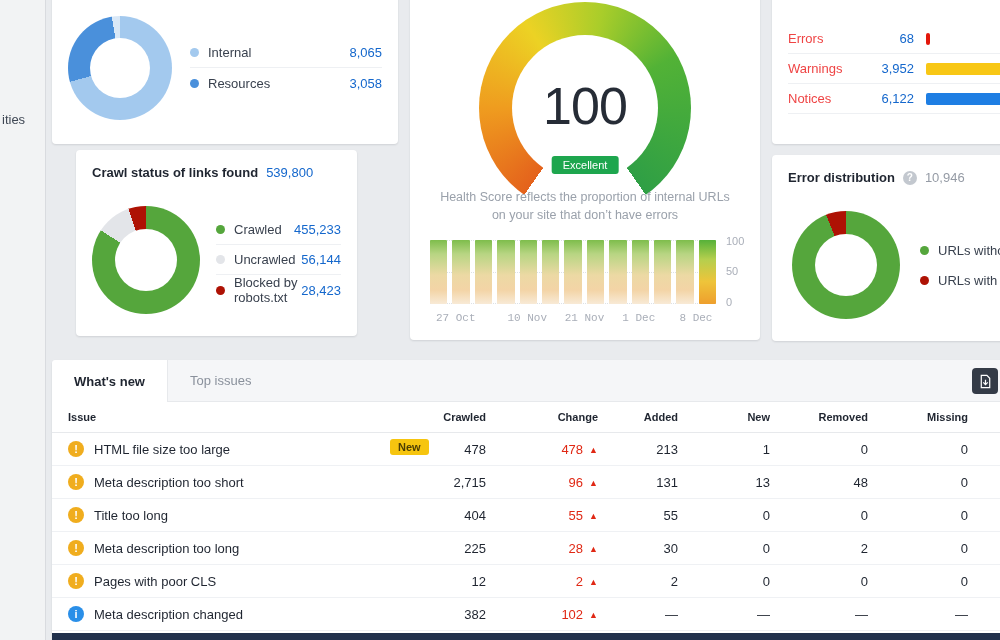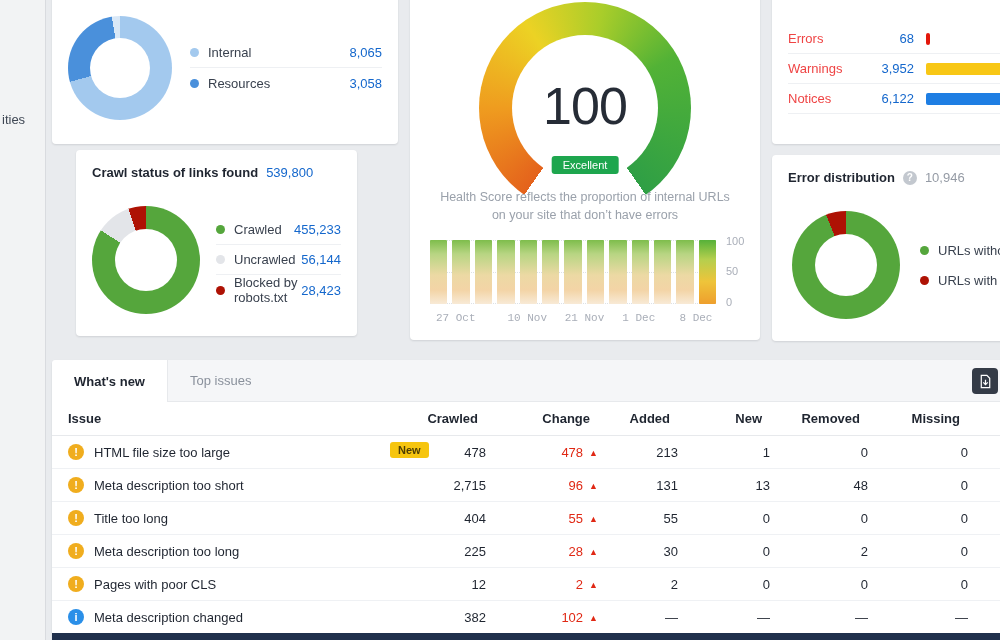--- a/index.html
+++ b/index.html
@@ -72,21 +72,21 @@
   .error-body { position: absolute; left: 20px; right: 16px; top: 56px; display: flex; align-items: center; gap: 20px; }
   .donut-error { width: 108px; height: 108px; }
 
   
   .card-issues { left: 52px; top: 360px; width: 1008px; height: 290px; }
   .tabs { position: relative; display: flex; align-items: stretch; height: 42px; background: #f5f6f8; border-bottom: 1px solid #e7e9ec; border-radius: 4px 4px 0 0; }
   .tab { padding: 0 22px; display: flex; align-items: center; font-size: 13px; color: #8a919c; cursor: pointer; }
   .tab.active { background: #fff; color: #1f2530; font-weight: bold; border-right: 1px solid #e7e9ec; margin-bottom: -1px; border-radius: 4px 0 0 0; }
   .export-btn { position: absolute; left: 920px; top: 8px; width: 26px; height: 26px; background: #343b47; border-radius: 4px; display: flex; align-items: center; justify-content: center; cursor: pointer; }
   .issues-table { width: 1008px; border-collapse: collapse; font-size: 13px; table-layout: fixed; }
-  .issues-table th { font-weight: bold; font-size: 13px; padding: 9px 8px; border-bottom: 1px solid #e7e9ec; text-align: right; color: #1f2530; }
+  .issues-table th { font-weight: bold; font-size: 11px; padding: 9px 0; border-bottom: 1px solid #e7e9ec; text-align: right; color: #1f2530; }
   .issues-table th.col-issue { text-align: left; padding-left: 16px; }
   .issues-table td { padding: 8px 0; border-bottom: 1px solid #eff1f4; text-align: right; color: #1f2530; }
   .cell-issue { text-align: left !important; position: relative; }
   .issue-flex { display: flex; align-items: center; }
   .row-icon { width: 16px; height: 16px; border-radius: 50%; color: #fff; font-size: 11px; font-weight: bold; line-height: 16px; text-align: center; margin: 0 10px 0 16px; flex: none; }
   .row-icon.warning { background: #f0ad1e; }
   .row-icon.info { background: #2a8fe8; }
   .badge-new { position: absolute; left: 338px; top: 6px; background: #f6c50f; color: #4d3e04; font-size: 11px; font-weight: bold; padding: 2px 8px; border-radius: 3px; }
   .tone-red { color: #e02814; }
   .tone-green { color: #2f9e44; }

